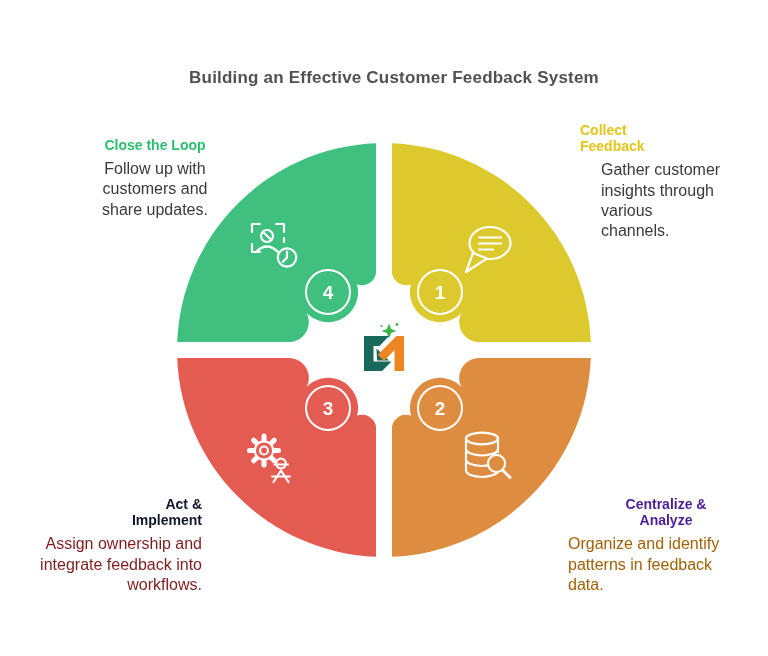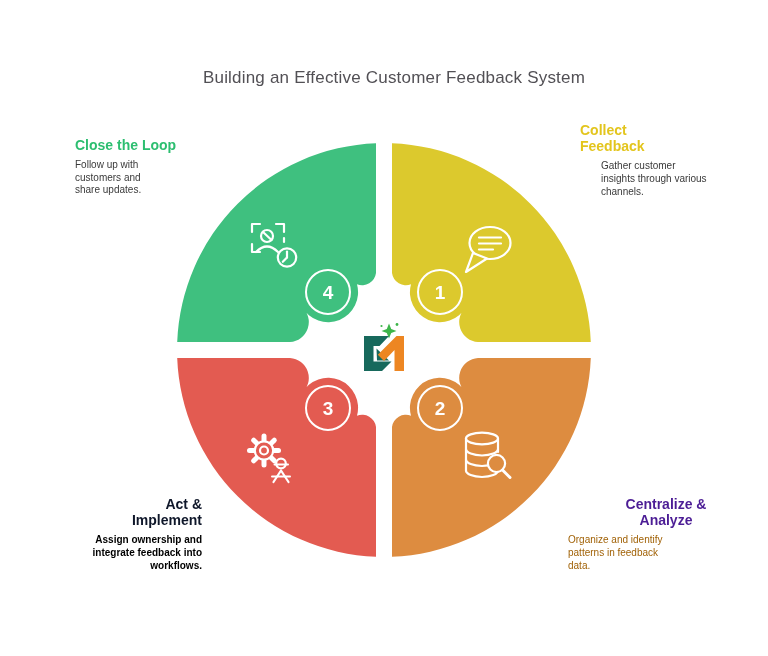--- a/index.html
+++ b/index.html
@@ -3,32 +3,32 @@
 <meta charset="utf-8">
 <style>
   html,body { margin:0; padding:0; background:#ffffff; }
   .canvas {
     position:relative; width:768px; height:656px; overflow:hidden;
     background:#ffffff; font-family:"Liberation Sans", sans-serif;
   }
   .diagram-svg { position:absolute; left:0; top:0; }
   .page-title {
     position:absolute; left:0; right:0; top:68px; text-align:center;
-    font-size:17px; font-weight:normal; letter-spacing:0.2px;padding-left:20px;
+    font-size:17px; font-weight:bold; letter-spacing:0.2px;padding-left:20px;
   }
   .block { position:absolute; }
   .block h3 {
     margin:0; font-size:14px; font-weight:bold; line-height:1.15;
     white-space:pre-line;
   }
   .block p {
-    margin:6px 0 0 0; font-size:10px; line-height:1.27;
+    margin:6px 0 0 0; font-size:16px; line-height:1.27;
     white-space:pre-line;
   }
-  .blk-tl { left:75px;  top:137px; width:160px; text-align:left; }
+  .blk-tl { left:75px;  top:137px; width:160px; text-align:center; }
   .blk-tr { left:568px; top:122px; width:196px; text-align:left; }
   .blk-bl { left:30px;  top:496px; width:172px; text-align:right; }
   .blk-br { left:568px; top:496px; width:196px; text-align:left; }
   .badge-num { font-size:19px; font-weight:bold; }
 </style>
 </head>
 <body>
 
 <div class="canvas">
 
@@ -138,21 +138,21 @@
     <h3 style="color: rgb(227, 197, 29); margin-left: 12px;">Collect
 Feedback</h3>
     <p style="color: rgb(58, 58, 58); margin-left: 33px;">Gather customer
 insights through various
 channels.</p>
   </div>
 
   <div class="block blk-bl">
     <h3 style="color: #0f172a;">Act &amp;
 Implement</h3>
-    <p style="color: #000000; font-weight: bold;">Assign ownership and
+    <p style="color: #7f1d1d;">Assign ownership and
 integrate feedback into
 workflows.</p>
   </div>
 
   <div class="block blk-br">
     <h3 style="color: #4c1d95; text-align: center;">Centralize &amp;
 Analyze</h3>
     <p style="color: #a16207;">Organize and identify
 patterns in feedback
 data.</p>

